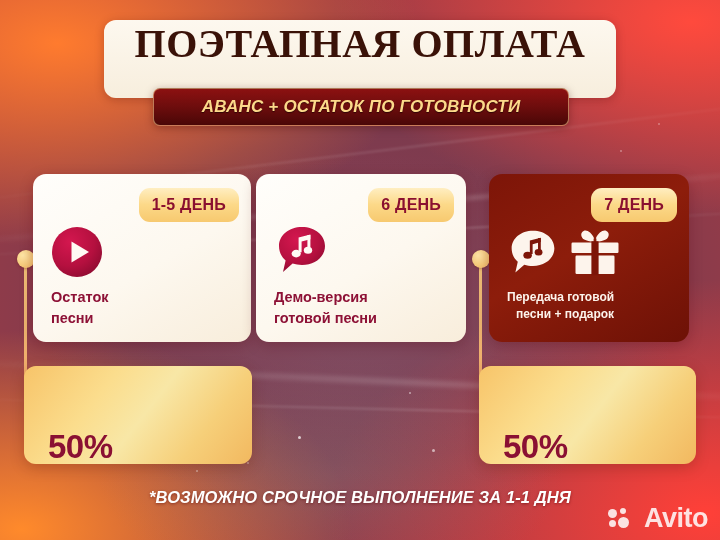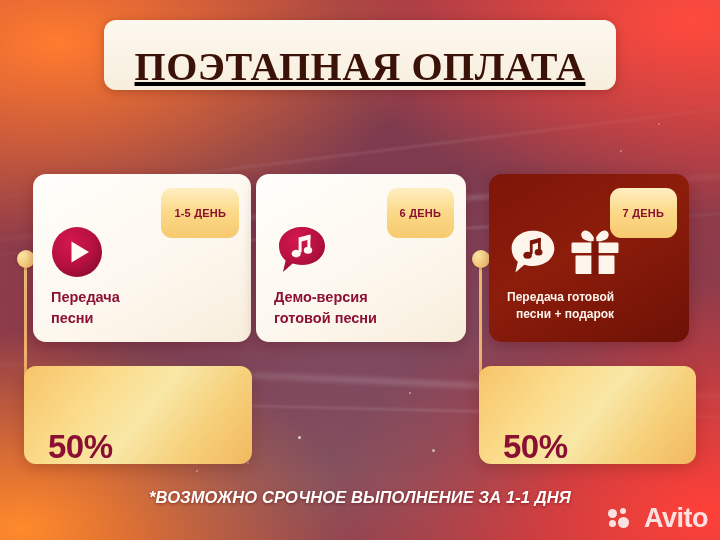--- a/index.html
+++ b/index.html
@@ -57,28 +57,27 @@
     filter: blur(.4px);
     pointer-events: none;
   }
 
   
   .title-plate {
     position: absolute;
     left: 104px;
     top: 20px;
     width: 512px;
-    height: 70px;
+    height: 78px;
     border-radius: 12px;
     background: linear-gradient(180deg, #fdf8ef 0%, #f7eedd 100%);
     box-shadow: 0 2px 10px rgba(80,10,10,.28);
     display: flex;
-    align-items: flex-end;
+    align-items: flex-start;
     justify-content: center;
-    text-decoration: underline;
   }
   .title-plate .txt {
     font-family: "Liberation Serif", "DejaVu Serif", serif;
     font-size: 40px;
     font-weight: 700;
     letter-spacing: .5px;
     color: #3a1208;
     white-space: nowrap;
   }
   .subtitle-ribbon {
@@ -133,27 +132,27 @@
     background: linear-gradient(150deg, #fffefb 0%, #fdf8ef 55%, #f8eddb 100%);
   }
   .card.dark {
     background: linear-gradient(150deg, #7d1508 0%, #8d1d0b 45%, #6d1106 100%);
   }
   .badge {
     position: absolute;
     top: 14px;
     right: 12px;
     height: 34px;
-    padding: 8px 13px;
+    padding: 0 13px;
     border-radius: 11px;
     background: linear-gradient(180deg, #ffeec1 0%, #fcd989 48%, #f7c96f 100%);
     display: flex;
     align-items: center;
     justify-content: center;
-    font-size: 11px;
+    font-size: 16px;
     font-weight: 700;
     color: #8a1030;
     letter-spacing: .2px;
     white-space: nowrap;
   }
   .card-icons {
     position: absolute;
     left: 18px;
     display: flex;
     align-items: center;
@@ -257,20 +256,23 @@
   <span class="sparkle" style="left:432px;top:449px;width:3px;height:3px;opacity:.8;"></span>
   <span class="sparkle" style="left:196px;top:470px;width:2px;height:2px;opacity:.6;"></span>
   <span class="sparkle" style="left:247px;top:462px;width:2px;height:2px;opacity:.55;"></span>
   <span class="sparkle" style="left:620px;top:150px;width:2px;height:2px;opacity:.5;"></span>
   <span class="sparkle" style="left:658px;top:123px;width:2px;height:2px;opacity:.45;"></span>
 
   <div class="title-plate">
     <div class="txt">ПОЭТАПНАЯ ОПЛАТА</div>
   </div>
 
+  <div class="subtitle-ribbon">
+    <div class="txt">АВАНС + ОСТАТОК ПО ГОТОВНОСТИ</div>
+  </div>
 
   <div class="conn-line" style="left:24px;top:258px;height:128px;"></div>
   <div class="conn-dot" style="left:17px;top:250px;"></div>
   <div class="conn-line" style="left:479px;top:258px;height:128px;"></div>
   <div class="conn-dot" style="left:472px;top:250px;"></div>
 
   <div class="card light" style="left:33px;top:174px;width:218px;height:168px;">
     <div class="badge">1-5 ДЕНЬ</div>
     <div class="card-icons" style="top:52px;">
       <span>
@@ -280,21 +282,21 @@
               <stop offset="0%" stop-color="#d4174f"></stop>
               <stop offset="62%" stop-color="#b5103f"></stop>
               <stop offset="100%" stop-color="#8e0b31"></stop>
             </radialGradient>
           </defs>
           <circle cx="26" cy="26" r="25" fill="url(#g-crim1)"></circle>
           <path d="M20.5 15.5 L38 26 L20.5 36.5 Z" fill="#fffaf4"></path>
         </svg>
       </span>
     </div>
-    <div class="card-label" style="top:113px;">Передача
+    <div class="card-label" style="top:113px;">Остаток
 песни</div>
   </div>
 
   <div class="card light" style="left:256px;top:174px;width:210px;height:168px;">
     <div class="badge">6 ДЕНЬ</div>
     <div class="card-icons" style="top:48px;">
       <span>
         <svg width="56" height="56" viewBox="0 0 56 56" aria-hidden="true">
           <defs>
             <radialGradient id="g-crim2" cx="38%" cy="28%" r="80%">

